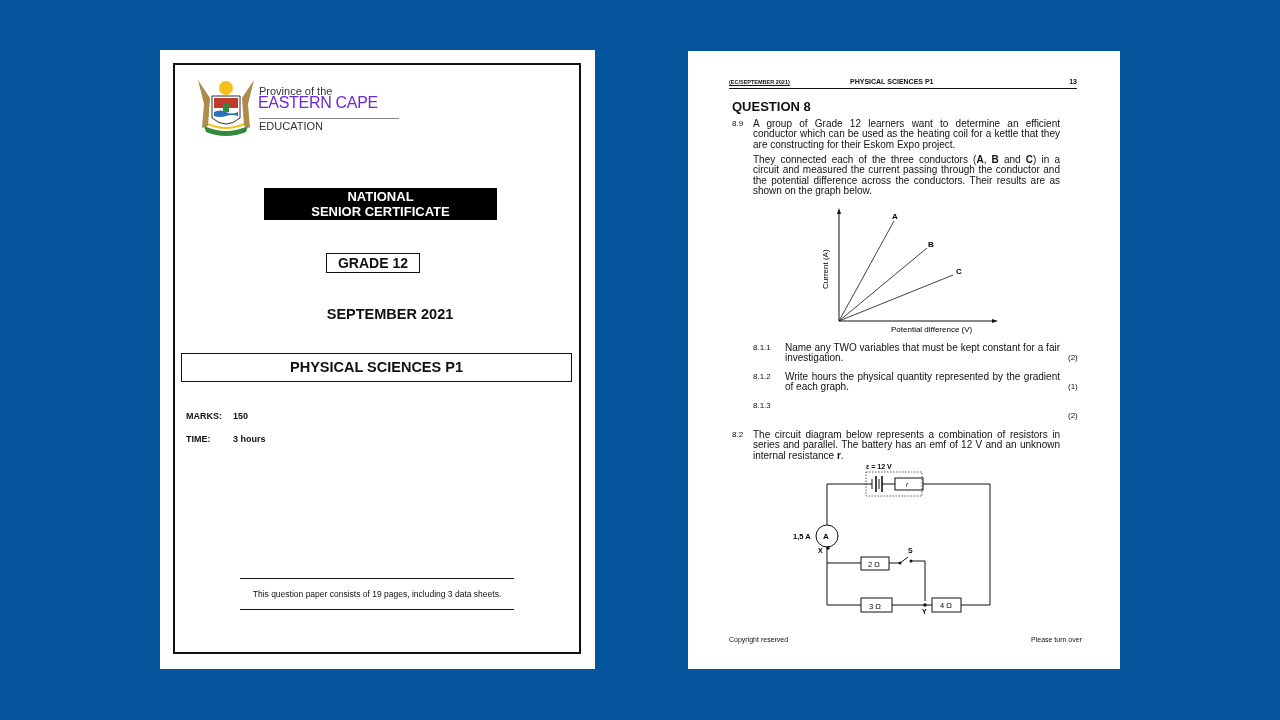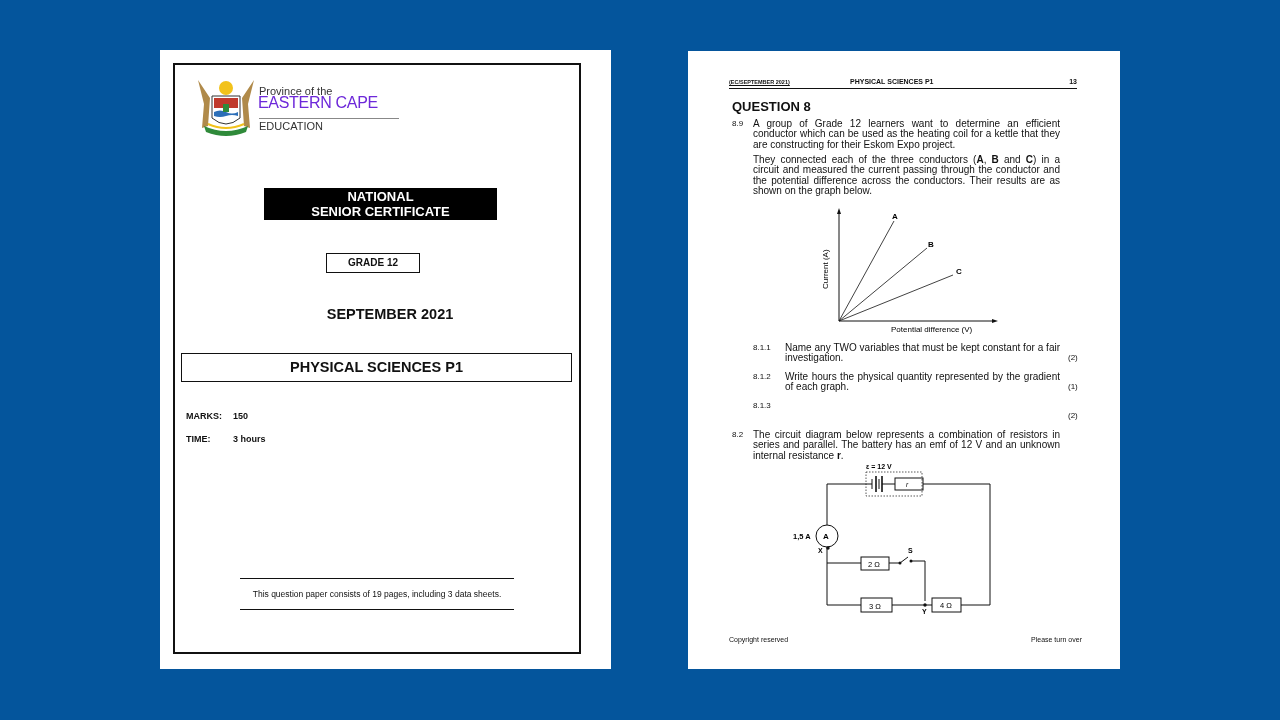--- a/index.html
+++ b/index.html
@@ -1,26 +1,26 @@
 <!DOCTYPE html>
 <html><head>
 <meta charset="utf-8">
 <style>
   html, body { margin:0; padding:0; }
   body { width:1280px; height:720px; background:#04559c; position:relative; overflow:hidden; font-family:"Liberation Sans", sans-serif; color:#111; }
   .page { position:absolute; background:#fff; }
-  #cover { left:160px; top:50px; width:435px; height:619px;padding-left:16px; }
+  #cover { left:160px; top:50px; width:435px; height:619px; }
   #inner { left:688px; top:51px; width:432px; height:618px; }
   .cover-frame { position:absolute; left:13px; top:13px; width:404px; height:587px; border:2px solid #111; }
   .abs { position:absolute; }
   .logo-text1 { font-size:11px; color:#333; }
   .logo-text2 { font-size:16px; color:#6d28d9; letter-spacing:-0.3px; }
   .logo-text3 { font-size:11px; color:#333; }
   .nsc { position:absolute; left:104px; top:138px; width:233px; height:32px; background:#000; color:#fff; font-weight:bold; font-size:13px; text-align:center; line-height:15px; padding-top:1px; box-sizing:border-box; }
-  .grade { position:absolute; left:166px; top:203px; width:92px; height:18px; border:1.5px solid #111; font-weight:bold; font-size:10px; text-align:center; line-height:18px; }
+  .grade { position:absolute; left:166px; top:203px; width:92px; height:18px; border:1.5px solid #111; font-weight:bold; font-size:14px; text-align:center; line-height:18px; }
   .sept { position:absolute; left:0; width:460px; top:256px; text-align:center; font-weight:bold; font-size:14.5px; }
   .subject { position:absolute; left:21px; top:303px; width:389px; height:27px; border:1.5px solid #111; font-weight:bold; font-size:14.5px; text-align:center; line-height:27px; }
   .meta-label { position:absolute; font-weight:bold; font-size:9px; }
   .footer-note { position:absolute; left:80px; top:528px; width:274px; height:30px; border-top:1.5px solid #111; border-bottom:1.5px solid #111; font-size:8.5px; text-align:center; line-height:30px; }
   .hdr { position:absolute; left:41px; top:28px; width:348px; height:9px; border-bottom:1px solid #111; font-size:7px; font-weight:bold; }
   .q-title { position:absolute; left:44px; top:48px; font-size:13px; font-weight:bold; }
   .para { position:absolute; font-size:10px; line-height:10.3px; text-align:justify; }
   .num { position:absolute; font-size:8px; }
   .mark { position:absolute; font-size:8px; }
   .pfooter { position:absolute; font-size:7px; }

